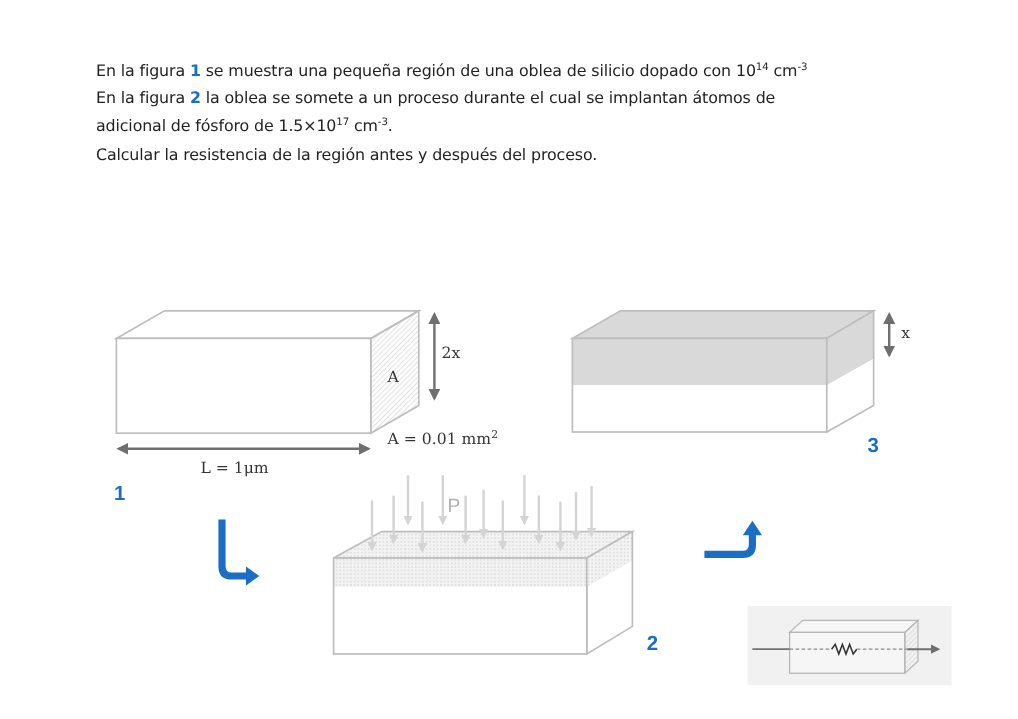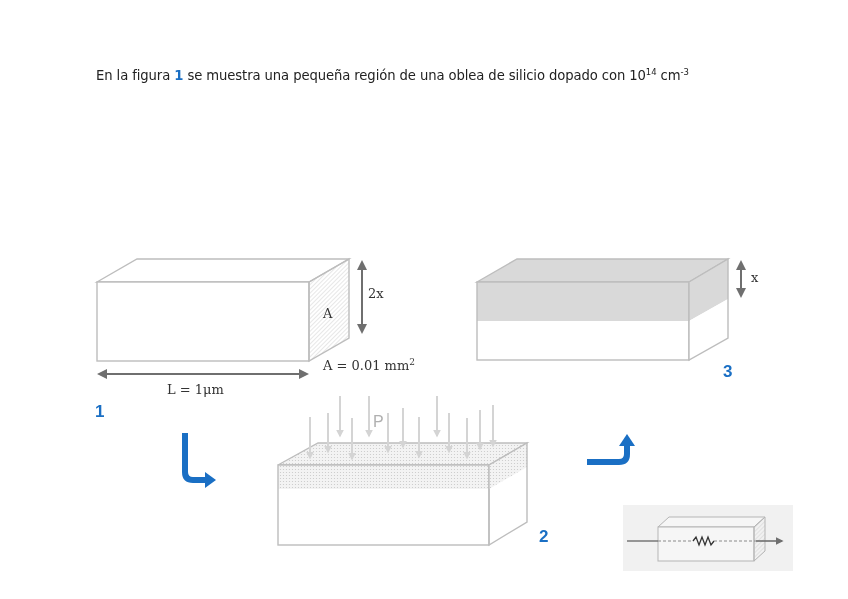--- a/index.html
+++ b/index.html
@@ -1,29 +1,32 @@
 <!DOCTYPE html>
 <html><head>
 <meta charset="utf-8">
 <style>
   html, body { margin:0; padding:0; background:#ffffff; }
   body { width:848px; height:599px; position:relative; overflow:hidden; font-family:"DejaVu Sans", sans-serif; color:#222; }
   .para { position:absolute; left:80px; top:48px; width:720px; font-size:13.2px; line-height:23.2px; letter-spacing:-0.1px; }
-  .para p { margin:16px; }
+  .para p { margin:0; }
   .num { color:#1a6fc4; font-weight:bold; }
   sup { font-size:8.5px; vertical-align:5px; line-height:0; }
   svg { position:absolute; left:0; top:0; }
   .serif { font-family:"DejaVu Serif", serif; }
   .figlabel { font-family:"Liberation Sans", sans-serif; font-weight:bold; fill:#1a6fc4; font-size:17px; }
 </style>
 </head>
 <body>
 
 <div class="para">
   <p><span>En la figura </span><span class="num">1</span><span> se muestra una pequeña región de una oblea de silicio dopado con 10</span><sup>14</sup><span> cm</span><sup>-3</sup></p>
+  <p><span>En la figura </span><span class="num">2</span><span> la oblea se somete a un proceso durante el cual se implantan átomos de</span></p>
+  <p><span>adicional de fósforo de 1.5×10</span><sup>17</sup><span> cm</span><sup>-3</sup><span>.</span></p>
+  <p>Calcular la resistencia de la región antes y después del proceso.</p>
 </div>
 
 <svg width="848" height="599" viewBox="0 0 848 599">
   <defs>
     <pattern id="hatch" width="3" height="3" patternUnits="userSpaceOnUse" patternTransform="rotate(45)">
       <line x1="0" y1="0" x2="0" y2="3" stroke="#cfcfcf" stroke-width="1"></line>
     </pattern>
     <pattern id="dots" width="3" height="3" patternUnits="userSpaceOnUse">
       <rect width="3" height="3" fill="#f3f3f3"></rect>
       <circle cx="1.5" cy="1.5" r="0.6" fill="#c8c8c8"></circle>

